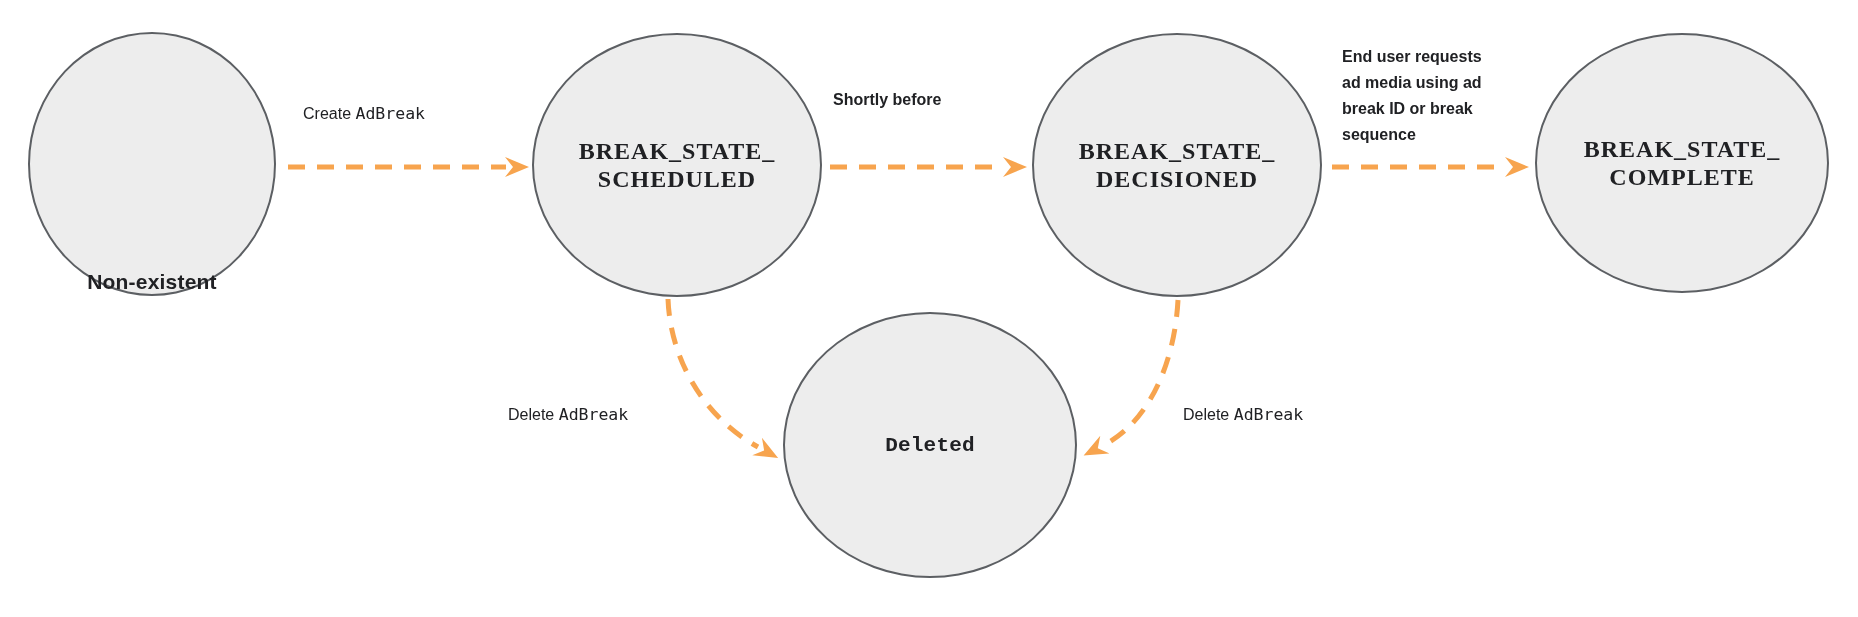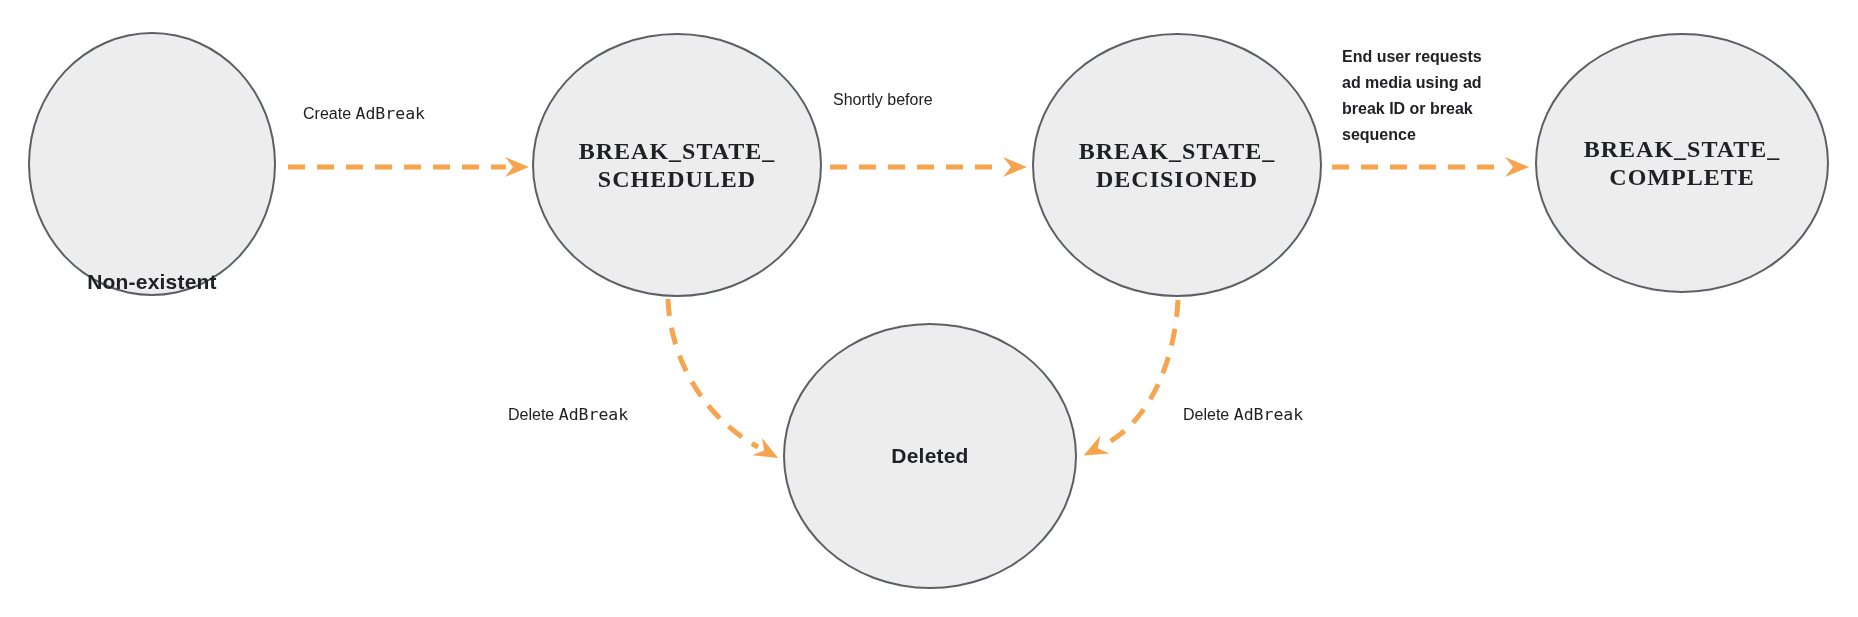--- a/index.html
+++ b/index.html
@@ -50,28 +50,28 @@
     white-space:pre-line;
   }
   .edge-label{
     position:absolute;
     font-size:16px;
     line-height:26px;
     white-space:nowrap;
   }
   .edge-label .t{font-family:"Liberation Sans",sans-serif;}
   .edge-label .c{font-family:"DejaVu Sans Mono",monospace;font-size:16.5px;}
-  .edge-label.stacked span{display:block;white-space:pre-line;}
+  .edge-label.stacked span{display:block;white-space:pre-line;font-weight:bold;}
   .edge-label.multiline .t{white-space:pre-line;font-weight:bold;}
   
   #node-non-existent{left:28px;top:32px;width:248px;height:264px;align-items:flex-end;}
   #node-scheduled{left:532px;top:33px;width:290px;height:264px;}
   #node-decisioned{left:1032px;top:33px;width:290px;height:264px;}
   #node-complete{left:1535px;top:33px;width:294px;height:260px;}
-  #node-deleted{left:783px;top:323px;width:294px;height:266px;}
+  #node-deleted{left:783px;top:312px;width:294px;height:266px;font-family:Liberation Mono, monospace;}
   
   #label-create{left:303px;top:101px;}
   #label-shortly{left:833px;top:86px;line-height:28px;}
   #label-enduser{left:1342px;top:44px;}
   #label-delete-left{left:508px;top:402px;}
   #label-delete-right{left:1183px;top:402px;}
 </style>
 </head>
 <body>
 

